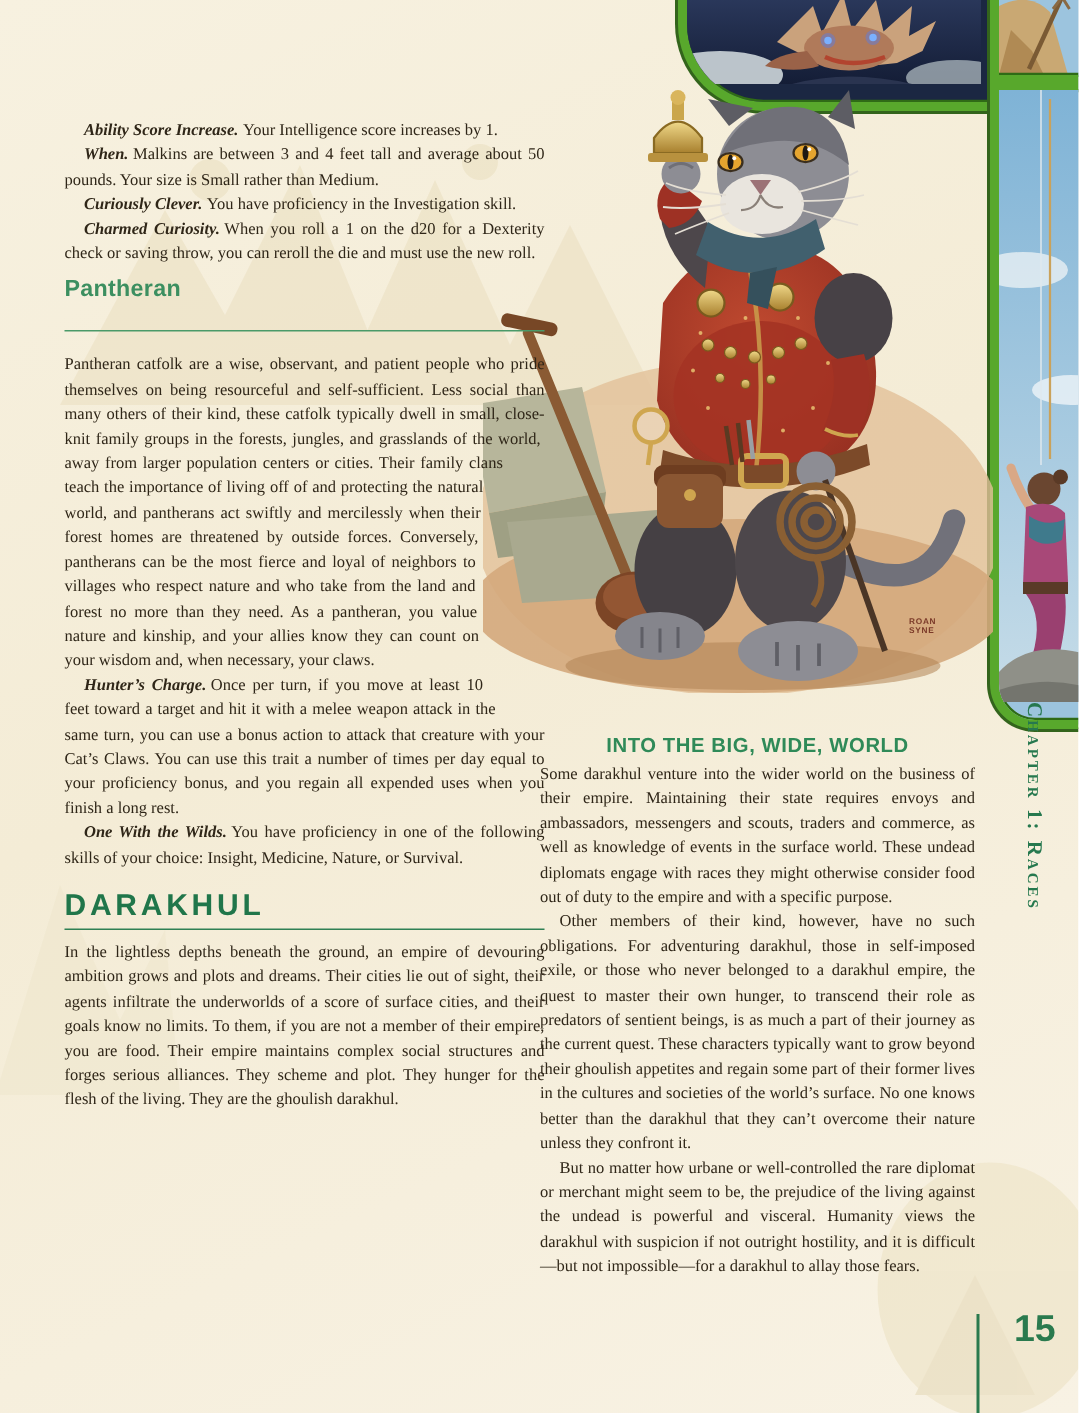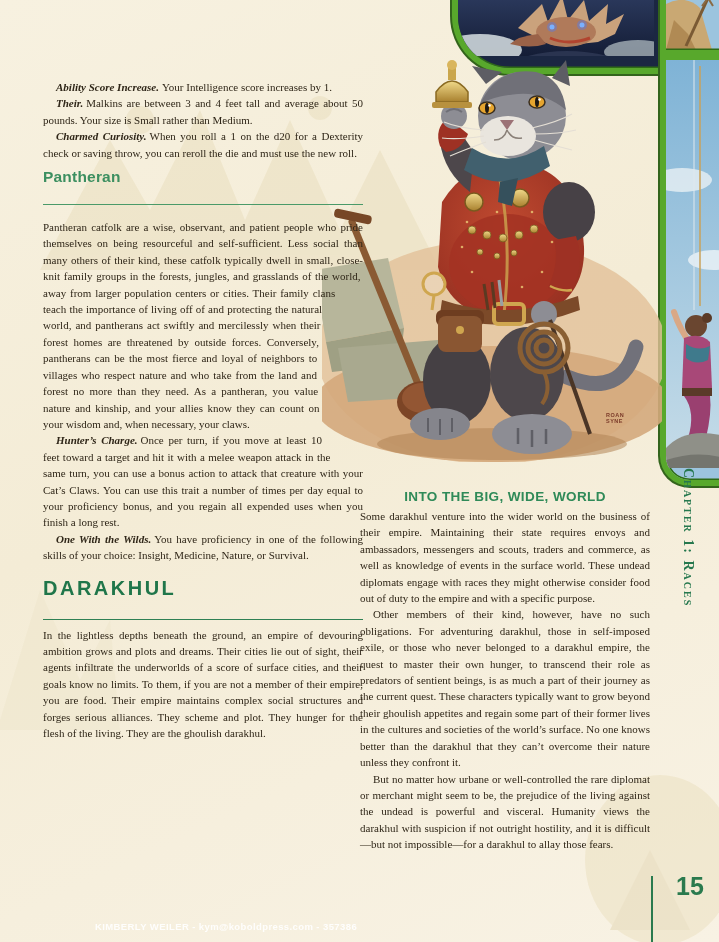--- a/index.html
+++ b/index.html
@@ -21,21 +21,21 @@
   .indent { text-indent:13px; }
   .term   { font-weight:bold; font-style:italic; margin-right:3px; }
 
   h2.race-h {
     margin:7px 0 14px; padding-bottom:18px;
     border-bottom:1.6px solid #4a9a69;
     font:600 15.5px/18px "Liberation Sans",sans-serif;
     color:#3c8f60; letter-spacing:.2px;
   }
   h1.big-h {
-    margin:13px 0 7px; padding-bottom:20px;
+    margin:13px 0 7px; padding-bottom:4px;
     border-bottom:1.8px solid #2f8054;
     font:bold 20px/22px "Liberation Sans",sans-serif;
     color:#20764a; letter-spacing:2.5px;
   }
   h3.sub-h {
     margin:0 0 3px;
     font:bold 13.5px/16px "Liberation Sans",sans-serif;
     color:#2f8a58; letter-spacing:.4px;text-align:center;
   }
   
@@ -286,21 +286,22 @@
     </g>
 
     <path d="M142 118 Q185 144 228 114 L222 94 Q186 118 150 96 Z" fill="#41606e"></path>
     <path d="M178 130 L196 126 L190 154 L176 150 Z" fill="#35505c"></path>
   </svg>
 
   <div id="artist-sig">ROAN SYNE</div>
 
   <div id="col-left" class="col">
     <p class="body-p trait"><b class="term">Ability Score Increase.</b><span>Your Intelligence score increases by 1.</span></p>
-    <p class="body-p trait"><b class="term">Their.</b><span>Malkins are between 3 and 4 feet tall and average about 50 pounds. Your size is Small rather than Medium.</span></p>
+    <p class="body-p trait"><b class="term">When.</b><span>Malkins are between 3 and 4 feet tall and average about 50 pounds. Your size is Small rather than Medium.</span></p>
+    <p class="body-p trait"><b class="term">Curiously Clever.</b><span>You have proficiency in the Investigation skill.</span></p>
     <p class="body-p trait"><b class="term">Charmed Curiosity.</b><span>When you roll a 1 on the d20 for a Dexterity check or saving throw, you can reroll the die and must use the new roll.</span></p>
 
     <h2 class="race-h">Pantheran</h2>
     <p class="body-p"><span class="wrap-spacer"></span><span>Pantheran catfolk are a wise, observant, and patient people who pride themselves on being resourceful and self-sufficient. Less social than many others of their kind, these catfolk typically dwell in small, close-knit family groups in the forests, jungles, and grasslands of the world, away from larger population centers or cities. Their family clans teach the importance of living off of and protecting the natural world, and pantherans act swiftly and mercilessly when their forest homes are threatened by outside forces. Conversely, pantherans can be the most fierce and loyal of neighbors to villages who respect nature and who take from the land and forest no more than they need. As a pantheran, you value nature and kinship, and your allies know they can count on your wisdom and, when necessary, your claws.</span></p>
 
     <p class="body-p trait"><b class="term">Hunter’s Charge.</b><span>Once per turn, if you move at least 10 feet toward a target and hit it with a melee weapon attack in the same turn, you can use a bonus action to attack that creature with your Cat’s Claws. You can use this trait a number of times per day equal to your proficiency bonus, and you regain all expended uses when you finish a long rest.</span></p>
     <p class="body-p trait"><b class="term">One With the Wilds.</b><span>You have proficiency in one of the following skills of your choice: Insight, Medicine, Nature, or Survival.</span></p>
 
     <h1 class="big-h">DARAKHUL</h1>
     <p class="body-p">In the lightless depths beneath the ground, an empire of devouring ambition grows and plots and dreams. Their cities lie out of sight, their agents infiltrate the underworlds of a score of surface cities, and their goals know no limits. To them, if you are not a member of their empire, you are food. Their empire maintains complex social structures and forges serious alliances. They scheme and plot. They hunger for the flesh of the living. They are the ghoulish darakhul.</p>
@@ -309,15 +310,14 @@
   <div id="col-right" class="col">
     <h3 class="sub-h">INTO THE BIG, WIDE, WORLD</h3>
     <p class="body-p">Some darakhul venture into the wider world on the business of their empire. Maintaining their state requires envoys and ambassadors, messengers and scouts, traders and commerce, as well as knowledge of events in the surface world. These undead diplomats engage with races they might otherwise consider food out of duty to the empire and with a specific purpose.</p>
     <p class="body-p indent">Other members of their kind, however, have no such obligations. For adventuring darakhul, those in self-imposed exile, or those who never belonged to a darakhul empire, the quest to master their own hunger, to transcend their role as predators of sentient beings, is as much a part of their journey as the current quest. These characters typically want to grow beyond their ghoulish appetites and regain some part of their former lives in the cultures and societies of the world’s surface. No one knows better than the darakhul that they can’t overcome their nature unless they confront it.</p>
     <p class="body-p indent">But no matter how urbane or well-controlled the rare diplomat or merchant might seem to be, the prejudice of the living against the undead is powerful and visceral. Humanity views the darakhul with suspicion if not outright hostility, and it is difficult—but not impossible—for a darakhul to allay those fears.</p>
   </div>
 
   <div id="chapter-tab">Chapter 1: Races</div>
   <div id="page-num-rule"></div>
   <div id="page-num">15</div>
-  <div id="watermark">KIMBERLY WEILER - kym@koboldpress.com - 357386</div>
 
 </div>
 
 </body></html>

